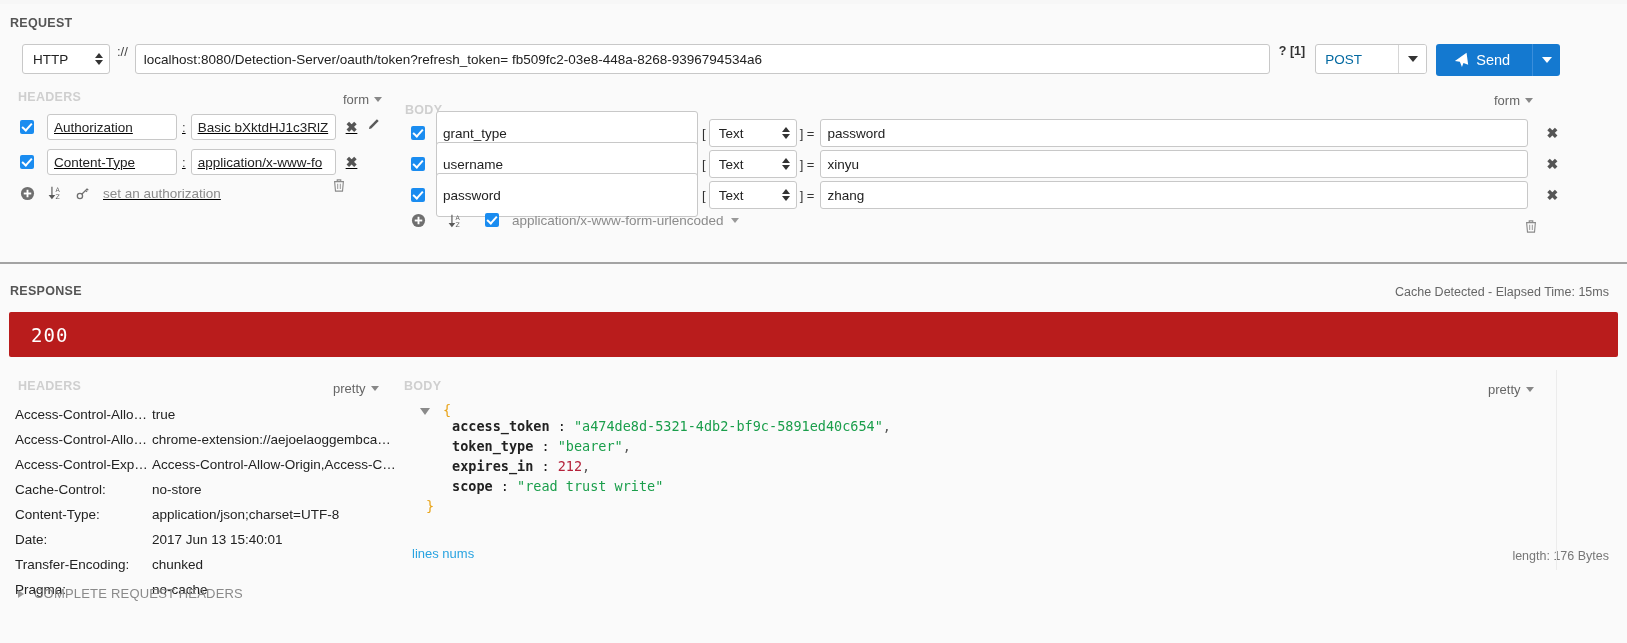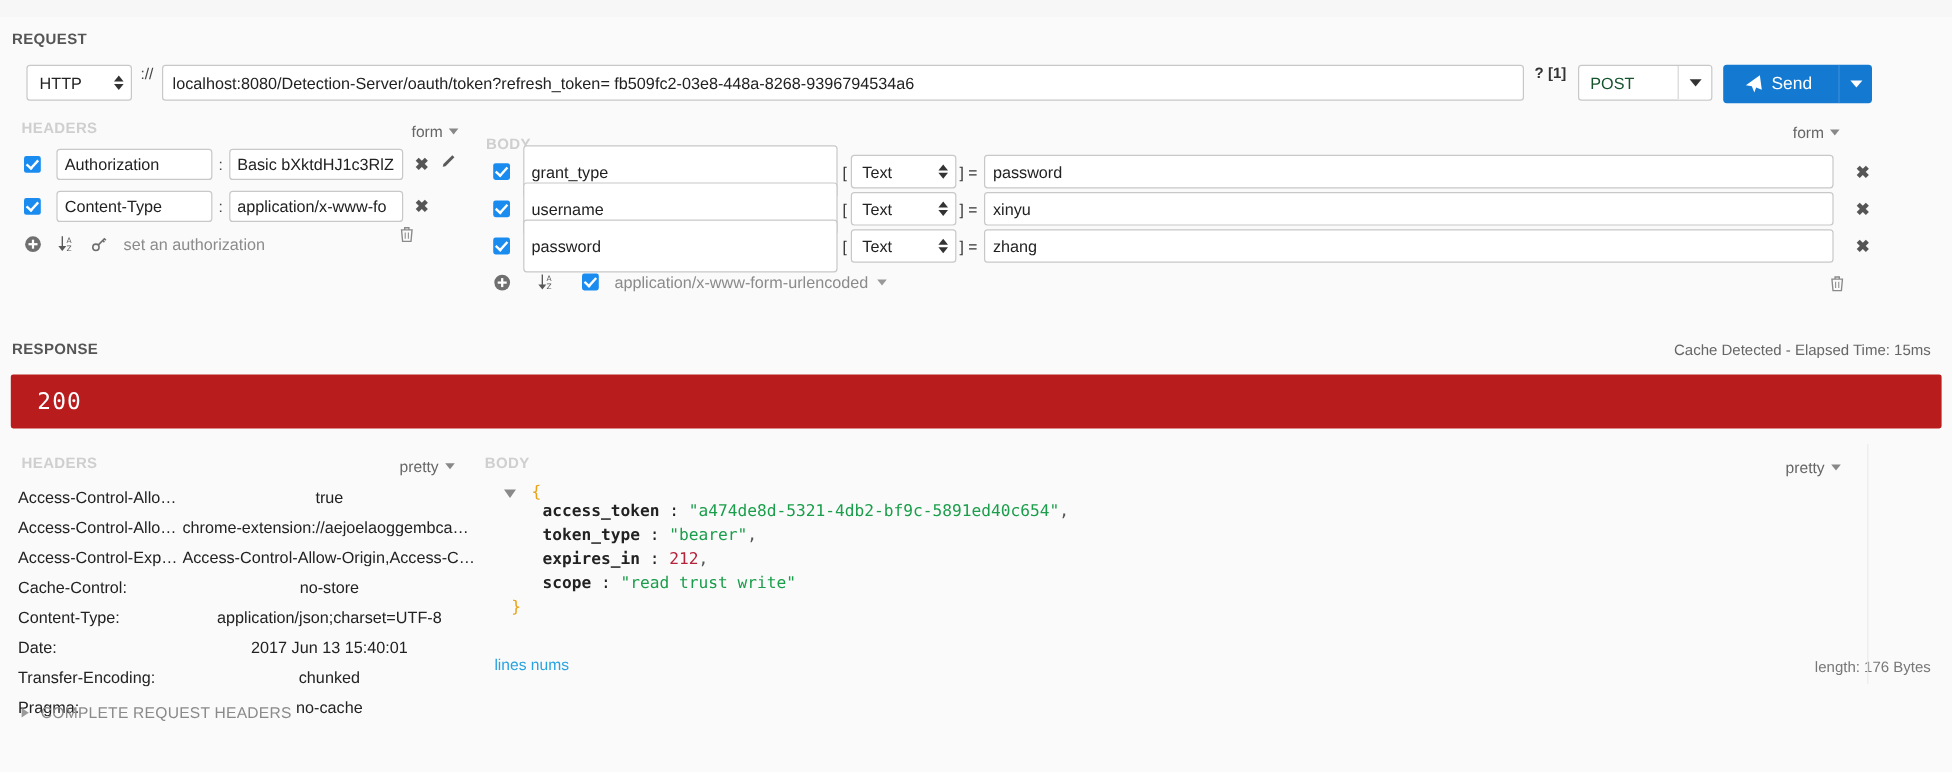--- a/index.html
+++ b/index.html
@@ -7,23 +7,23 @@
     margin: 0; padding: 0;
     width: 1627px; height: 643px;
     background: #f7f7f7;
     font-family: "Liberation Sans", sans-serif;
     overflow: hidden;
   }
   .app { position: relative; width: 1627px; height: 643px; background: #f7f7f7; }
 
   
   .request-panel {
-    position: absolute; left: 0; top: 14px; width: 1627px; height: 263px;
+    position: absolute; left: 0; top: 4px; width: 1627px; height: 263px;
     background: #fafafa;
-    border-bottom: 2px solid #a3a3a3;
+    border-bottom: 5px solid #a3a3a3;
   }
   .section-title {
     font-size: 12.5px; font-weight: bold; color: #555;
     letter-spacing: .3px;
   }
   .req-title { position: absolute; left: 10px; top: 12px; }
 
   
   .url-row {
     position: absolute; left: 22px; top: 40px; height: 30px;
@@ -47,21 +47,21 @@
     border: 1px solid #c8c8c8; border-radius: 3px; background: #fff;
     font-size: 13.5px; color: #222; padding: 0 8px;
     display: flex; align-items: center;
     white-space: nowrap; overflow: hidden;
   }
   .qmark { font-size: 12.5px; color: #333; font-weight: bold; margin: 0 0 0 9px; white-space: nowrap;}
   .method-wrap {
     display: flex; height: 30px; margin-left: 10px;
     border: 1px solid #c8c8c8; border-radius: 3px; background: #fff; overflow: hidden;
   }
-  .method-label { width: 82px; display: flex; align-items: center; padding-left: 9px; font-size: 13.5px; color: #14532d; }
+  .method-label { width: 82px; display: flex; align-items: center; padding-left: 9px; font-size: 13.5px; color: #0369a1; }
   .method-caret {
     width: 28px; display: flex; align-items: center; justify-content: center;
     border-left: 1px solid #d6d6d6; background: #fff;
   }
   .caret-dn { width:0;height:0;border-left:5px solid transparent;border-right:5px solid transparent;border-top:6px solid #333; }
   .send-wrap {
     display: flex; height: 32px; margin-left: 9px; border-radius: 3px; overflow: hidden;
     background: #1479d0;
   }
   .send-btn {
@@ -100,21 +100,21 @@
     transform: rotate(42deg);
   }
 
   .txt-input {
     border: 1px solid #c8c8c8; border-radius: 3px; background: #fff;
     height: 26px; font-size: 13.5px; color: #222; padding: 0 6px;
     display: flex; align-items: center; white-space: nowrap; overflow: hidden;
   }
 
   
-  .hdr-rows { position: absolute; left: 20px; top: 110px; }
+  .hdr-rows { position: absolute; left: 20px; top: 110px; text-decoration: underline; }
   .hdr-row { display: flex; align-items: center; height: 26px; margin-bottom: 9px; }
   .hdr-row .cb { margin-right: 13px; }
   .h-key { width: 130px; }
   .h-colon { font-size: 13px; color: #444; margin: 0 5px; }
   .h-val { width: 145px; }
   .xbtn { font-size: 14px; color: #555; font-weight: bold; margin-left: 10px; cursor: pointer; }
   .pencil { margin-left: 9px; }
   .hdr-foot { display: flex; align-items: center; height: 22px; margin-top: -2px; text-align: center; }
   .mini-ic { margin-right: 13px; display: flex; align-items: center; }
   .foot-txt { font-size: 13.5px; color: #8b8b8b; }
@@ -127,21 +127,21 @@
   .b-key { width: 262px; height: 44px; }
   .brk { font-size: 13px; color: #333; margin: 0 3px 0 4px; }
   .b-type {
     width: 88px; height: 28px; border: 1px solid #c8c8c8; border-radius: 3px; background:#fff;
     display: flex; align-items: center; justify-content: space-between;
     font-size: 13.5px; color: #222; padding: 0 6px 0 9px;
   }
   .eq { font-size: 13px; color: #333; margin: 0 6px 0 3px; }
   .b-val { width: 708px; height: 28px; }
   .body-row .xbtn { margin-left: 18px; }
-  .body-foot { display: flex; align-items: center; height: 24px; margin-top: 4px; }
+  .body-foot { display: flex; align-items: flex-start; height: 24px; margin-top: 4px; }
   .body-foot .mini-ic { margin-right: 22px; }
   .ct-link { font-size: 13.5px; color: #8b8b8b; display: flex; align-items: center; gap: 7px; margin-left: 13px; }
   .ct-link .caret { width:0;height:0;border-left:4px solid transparent;border-right:4px solid transparent;border-top:5px solid #999; }
   .trash-b { position: absolute; left: 1524px; top: 215px; }
 
   
   .response-panel { position: absolute; left: 0; top: 264px; width: 1627px; height: 379px; background: #fafafa; }
   .resp-title { position: absolute; left: 10px; top: 284px; }
   .cache-info { position: absolute; right: 18px; top: 285px; font-size: 12.5px; color: #666; }
   .status-bar {
@@ -152,21 +152,21 @@
   .status-code { color: #fff; font-size: 19px; font-family: "DejaVu Sans Mono", monospace; letter-spacing: 1px; }
 
   .resp-hdr-label { position: absolute; left: 18px; top: 379px; }
   .resp-body-label { position: absolute; left: 404px; top: 379px; }
   .resp-hdr-pretty { left: 333px; top: 381px; }
   .resp-body-pretty { left: 1488px; top: 382px; }
 
   .resp-headers { position: absolute; left: 15px; top: 402px; width: 390px; }
   .rh-row { display: flex; height: 25px; align-items: center; font-size: 13.5px; color: #222; }
   .rh-name { width: 137px; white-space: nowrap; overflow: hidden; text-overflow: ellipsis; flex: 0 0 137px; }
-  .rh-val { white-space: nowrap; overflow: hidden; text-overflow: ellipsis; width: 245px; text-align: center; }
+  .rh-val { white-space: nowrap; overflow: hidden; text-overflow: ellipsis; width: 245px; }
 
   .complete-hdrs {
     position: absolute; left: 18px; top: 586px;
     display: flex; align-items: center; gap: 10px;
     font-size: 13px; color: #8a8a8a; letter-spacing: .2px;
   }
   .caret-right { width:0;height:0;border-top:4.5px solid transparent;border-bottom:4.5px solid transparent;border-left:6px solid #9a9a9a; }
 
   
   .json-view {

